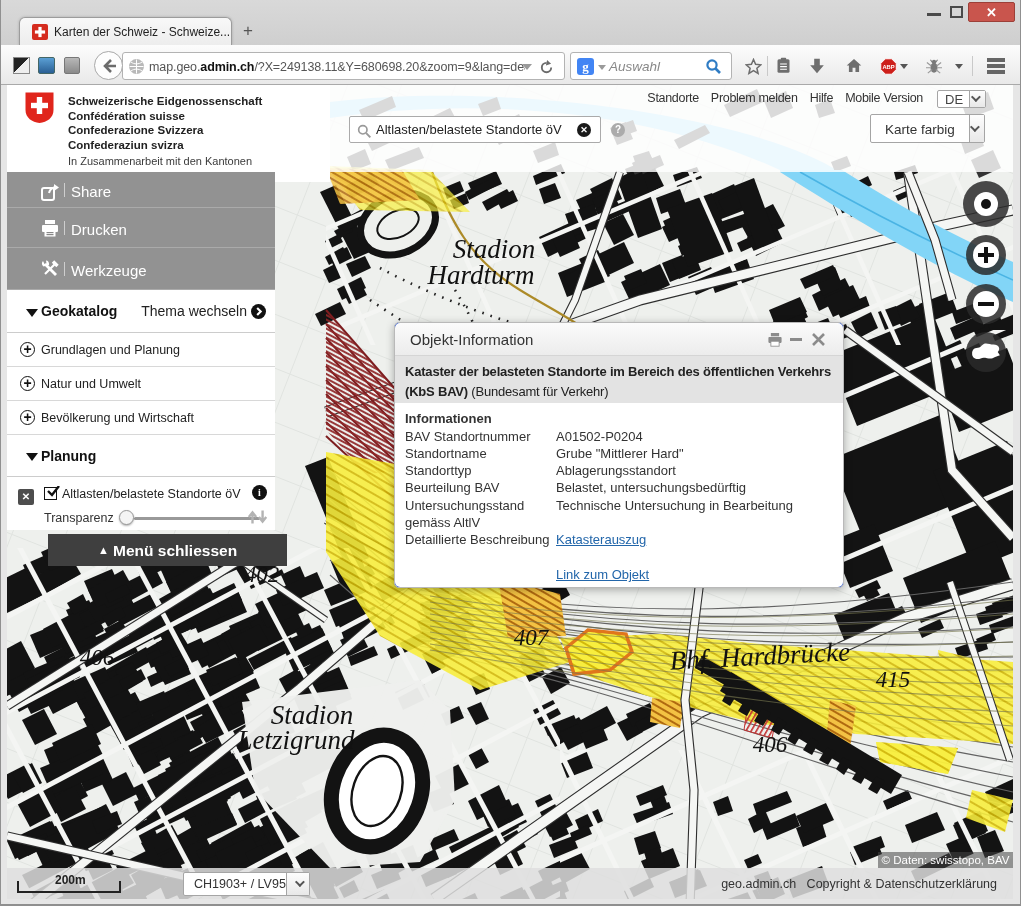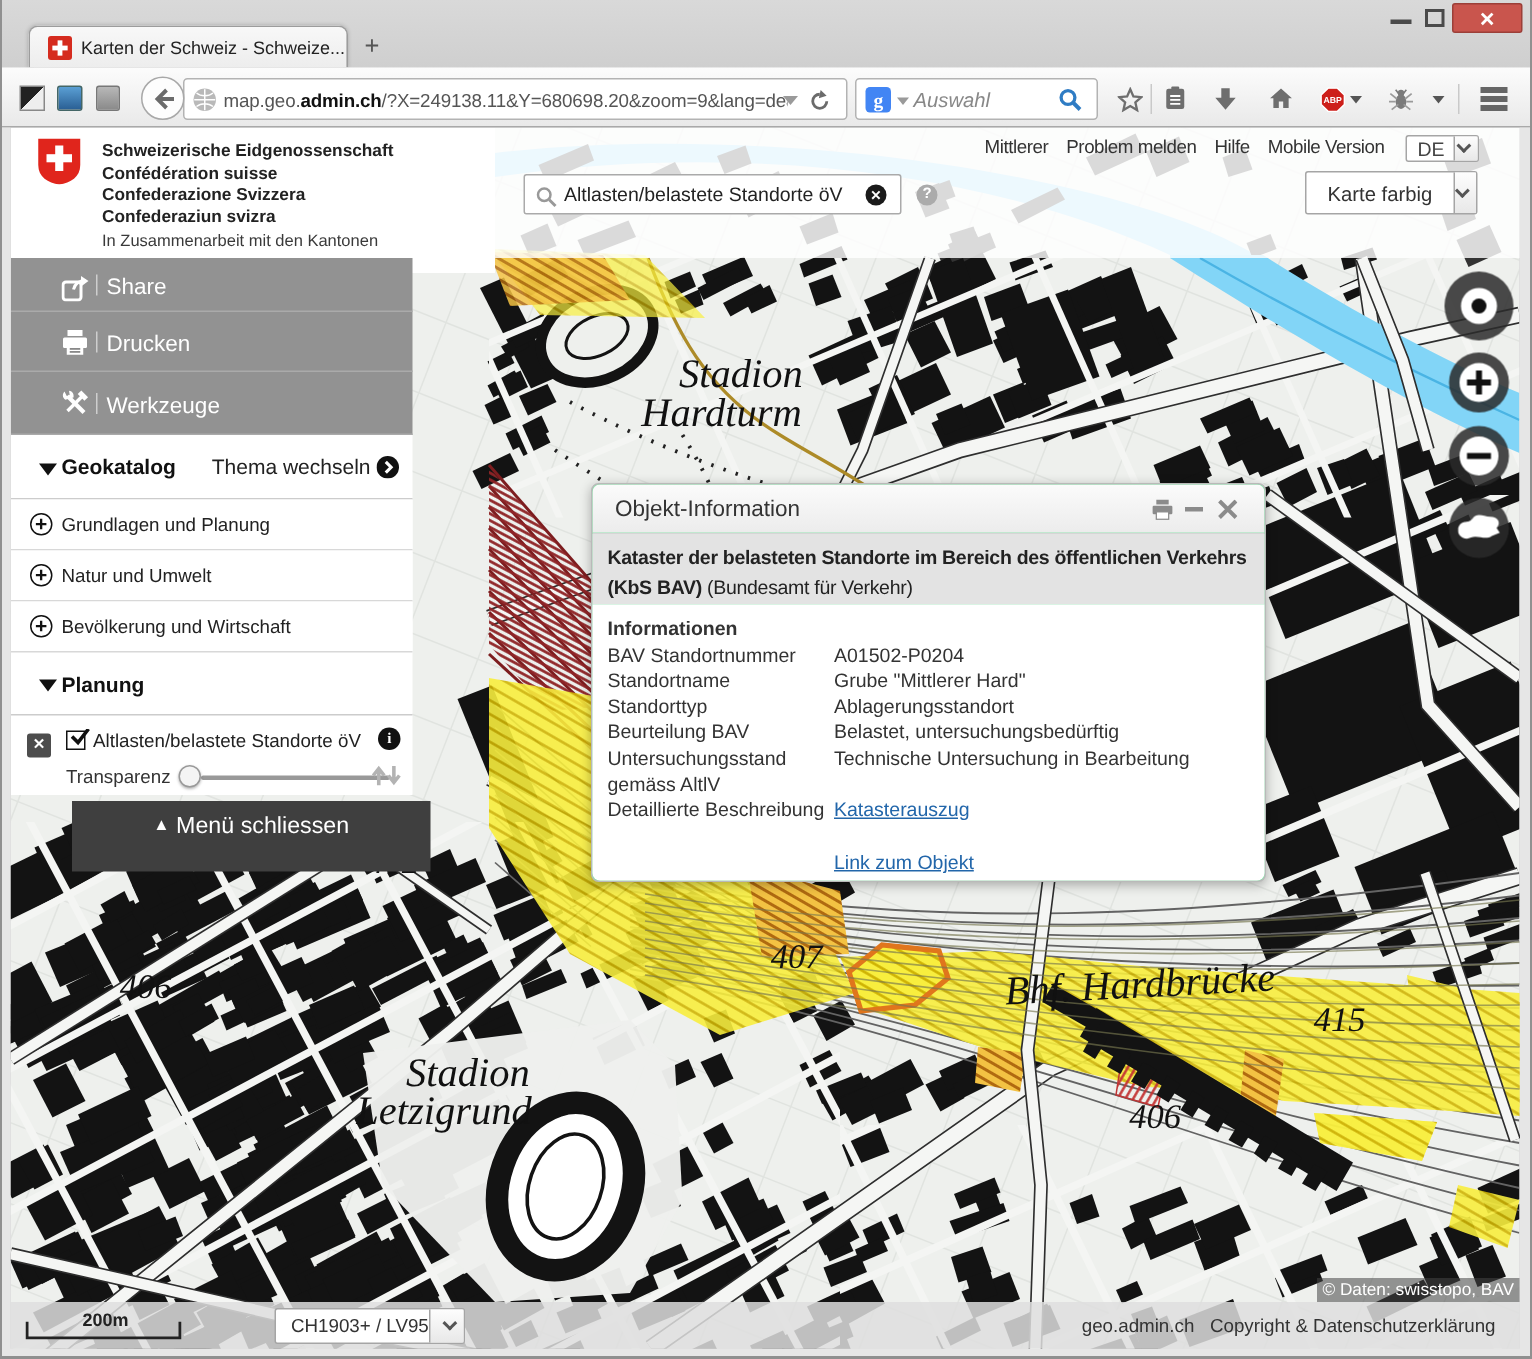--- a/index.html
+++ b/index.html
@@ -39,21 +39,21 @@
 .gray-row .sep{position:absolute;left:57px;top:11px;width:1px;height:14px;background:rgba(255,255,255,0.55)}
 .gray-row svg{position:absolute;left:34px;top:12px}
 #whitepanel{background:#fff}
 .cathead{position:relative;height:43px;border-bottom:1px solid #ccc}
 .cathead .tri{position:absolute;left:19px;top:19px;width:0;height:0;border-left:6px solid transparent;border-right:6px solid transparent;border-top:8px solid #111}
 .cathead .t{position:absolute;left:34px;top:13px;font-size:14px;font-weight:bold;color:#111}
 .itemrow{position:relative;height:34px;border-bottom:1px solid #d8d8d8;background:#fff}
 .itemrow .plus{position:absolute;left:13px;top:9px;width:15px;height:15px;border:1.6px solid #111;border-radius:50%;color:#111;font-weight:bold;font-size:14px;line-height:13px;text-align:center}
 .itemrow .t{position:absolute;left:34px;top:10px;font-size:12.5px;color:#222}
 
-#popup{position:absolute;left:394px;top:322px;width:450px;height:266px;background:#86efac;border:1px solid #b9b9b9;border-radius:5px;box-shadow:0 2px 8px rgba(0,0,0,0.3)}
+#popup{position:absolute;left:394px;top:322px;width:450px;height:266px;background:#1d4ed8;border:1px solid #b9b9b9;border-radius:5px;box-shadow:0 2px 8px rgba(0,0,0,0.3)}
 #pophead{position:absolute;left:0;top:0;right:0;height:33px;background:linear-gradient(#fbfbfb,#ececec);border-bottom:1px solid #d5d5d5;border-radius:5px 5px 0 0}
 #pophead .t{position:absolute;left:15px;top:8px;font-size:15px;color:#333}
 #popsub{position:absolute;left:0;top:33px;right:0;height:47px;background:#e3e3e3;font-size:13px;color:#222;padding:6px 10px 0;line-height:19.5px;letter-spacing:-0.2px}
 #popbody{position:absolute;left:0;top:80px;right:0;bottom:0;font-size:13px;color:#333;border-radius:0 0 5px 5px;background:#fff}
 .prow{position:absolute;left:10px;white-space:nowrap}
 .pval{position:absolute;left:161px;white-space:nowrap}
 a.lnk{color:#2266aa;text-decoration:underline}
 
 .mctl{position:absolute;border-radius:50%;background:rgba(42,42,42,0.85)}
 .mctl .inner{position:absolute;border-radius:50%;background:#fff}
@@ -1018,21 +1018,21 @@
   </div>
   <div id="psearch">
     <svg width="15" height="15" viewBox="0 0 18 18" style="position:absolute;left:7px;top:7px">
         <circle cx="7" cy="7" r="5" stroke="#999" stroke-width="2" fill="none"></circle>
         <path d="M11,11 L16,16" stroke="#999" stroke-width="2.4"></path>
       </svg>
     <div class="txt">Altlasten/belastete Standorte öV</div>
     <div style="position:absolute;right:9px;top:6px;width:14px;height:14px;border-radius:50%;background:#1a1a1a;color:#fff;text-align:center;font-size:9px;line-height:14px;font-weight:bold">✕</div>
   </div>
   <div style="position:absolute;left:604px;top:38px;width:14px;height:14px;border-radius:50%;background:#ababab;color:#fff;text-align:center;font-size:10px;line-height:14px;font-weight:bold">?</div>
-  <div id="toplinks"><span>Mittlerer</span><span>Problem melden</span><span>Hilfe</span><span>Mobile Version</span></div>
+  <div id="toplinks"><span>Standorte</span><span>Problem melden</span><span>Hilfe</span><span>Mobile Version</span></div>
   <div class="selbox" style="left:930px;top:5px;width:49px;height:18px">
       <div style="position:absolute;left:7px;top:1px;font-size:13px;color:#444">DE</div>
       <div class="selbtn" style="width:16px">
         <div class="chev"></div>
       </div>
     </div>
   <div class="selbox" style="left:863px;top:29px;width:115px;height:29px">
       <div style="position:absolute;left:14px;top:7px;font-size:13.5px;color:#333">Karte farbig</div>
       <div class="selbtn" style="width:15px">
         <div class="chev"></div>
@@ -1108,21 +1108,21 @@
       <div style="position:absolute;left:37px;top:34px;font-size:12.5px;color:#333">Transparenz</div>
       <div style="position:absolute;left:127px;top:40px;width:126px;height:3px;background:#999;border-radius:2px"></div>
       <div style="position:absolute;left:112px;top:33px;width:15px;height:15px;border-radius:50%;background:#f4f4f4;border:1px solid #999;box-shadow:0 1px 2px rgba(0,0,0,.3)"></div>
       <svg width="22" height="16" viewBox="0 0 24 16" style="position:absolute;right:6px;top:32px">
           <path d="M6,15 V5 M2,8 L6,3 L10,8" stroke="#b3b3b3" stroke-width="2.6" fill="none"></path>
           <path d="M17,1 V11 M13,8 L17,13 L21,8" stroke="#b3b3b3" stroke-width="2.6" fill="none"></path>
         </svg>
     </div>
   </div>
 </div>
-<div style="position:absolute;left:48px;top:534px;width:239px;height:47px;background:#3f3f3f;color:#fff;text-align:center;font-size:15.5px;font-weight:normal;line-height:33px"><span style="font-size:11px;vertical-align:2px">▲</span> Menü schliessen</div>
+<div style="position:absolute;left:48px;top:534px;width:239px;height:32px;background:#3f3f3f;color:#fff;text-align:center;font-size:15.5px;font-weight:bold;line-height:33px"><span style="font-size:11px;vertical-align:2px">▲</span> Menü schliessen</div>
 
 <div id="popup">
   <div id="pophead">
     <div class="t">Objekt-Information</div>
     <svg width="16" height="14" viewBox="0 0 18 17" style="position:absolute;right:60px;top:10px">
         <rect x="4" y="0" width="10" height="4" fill="#8b8b8b"></rect>
         <rect x="1" y="5" width="16" height="7" rx="1" fill="#8b8b8b"></rect>
         <rect x="4" y="10" width="10" height="6" fill="#fff" stroke="#8b8b8b"></rect>
       </svg>
     <div style="position:absolute;right:41px;top:15px;width:12px;height:3px;background:#8b8b8b"></div>

